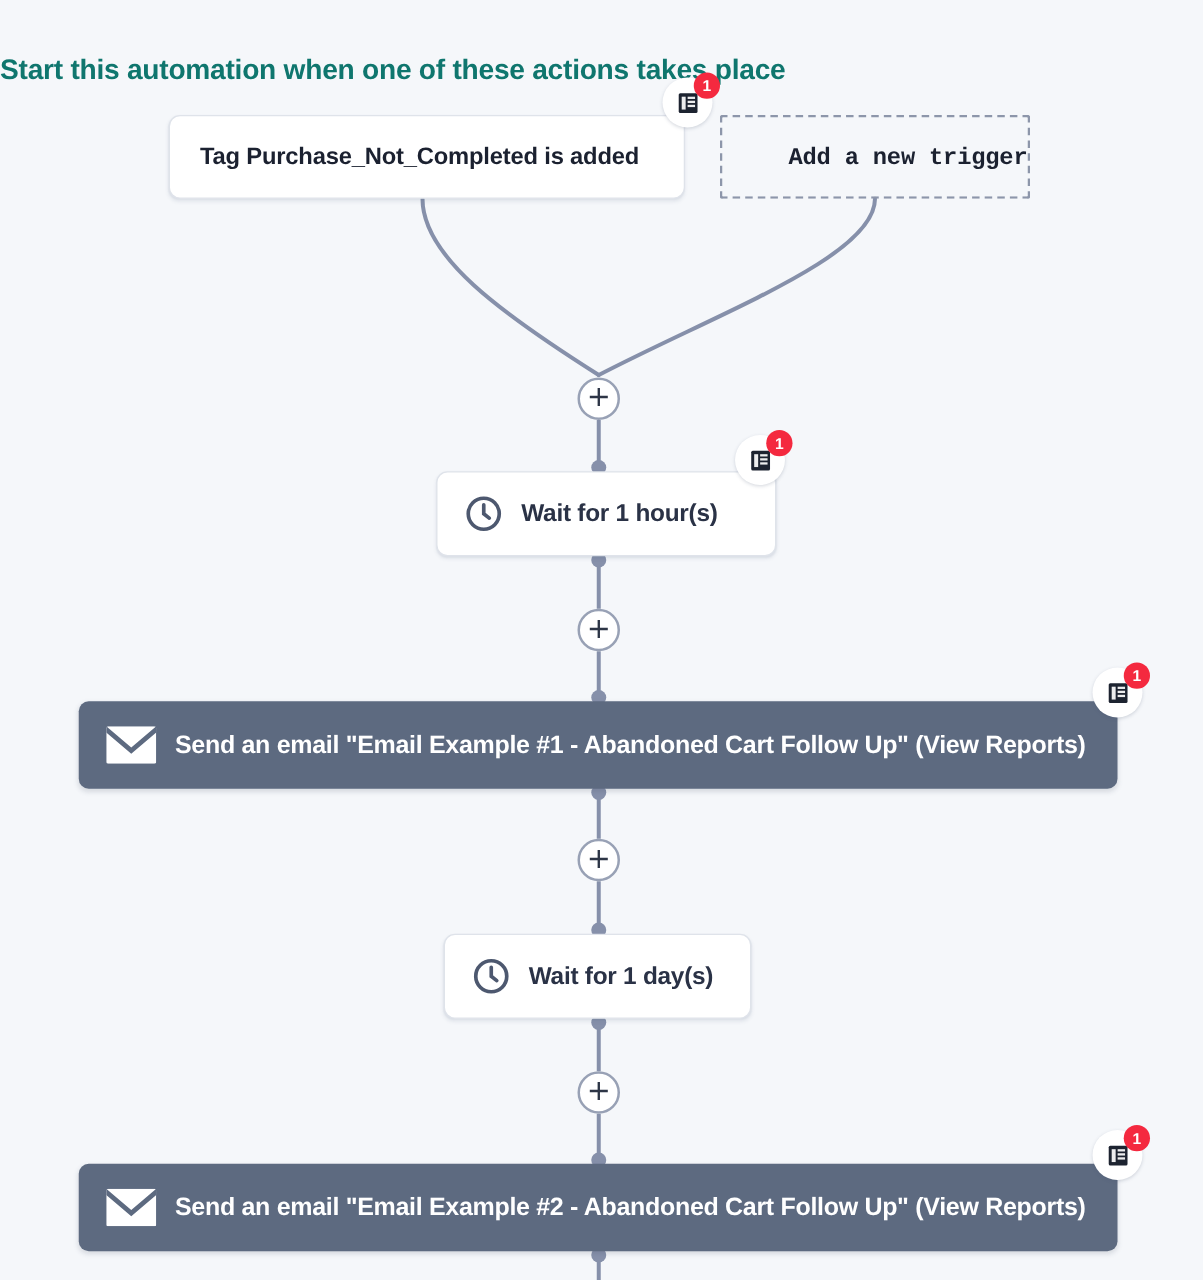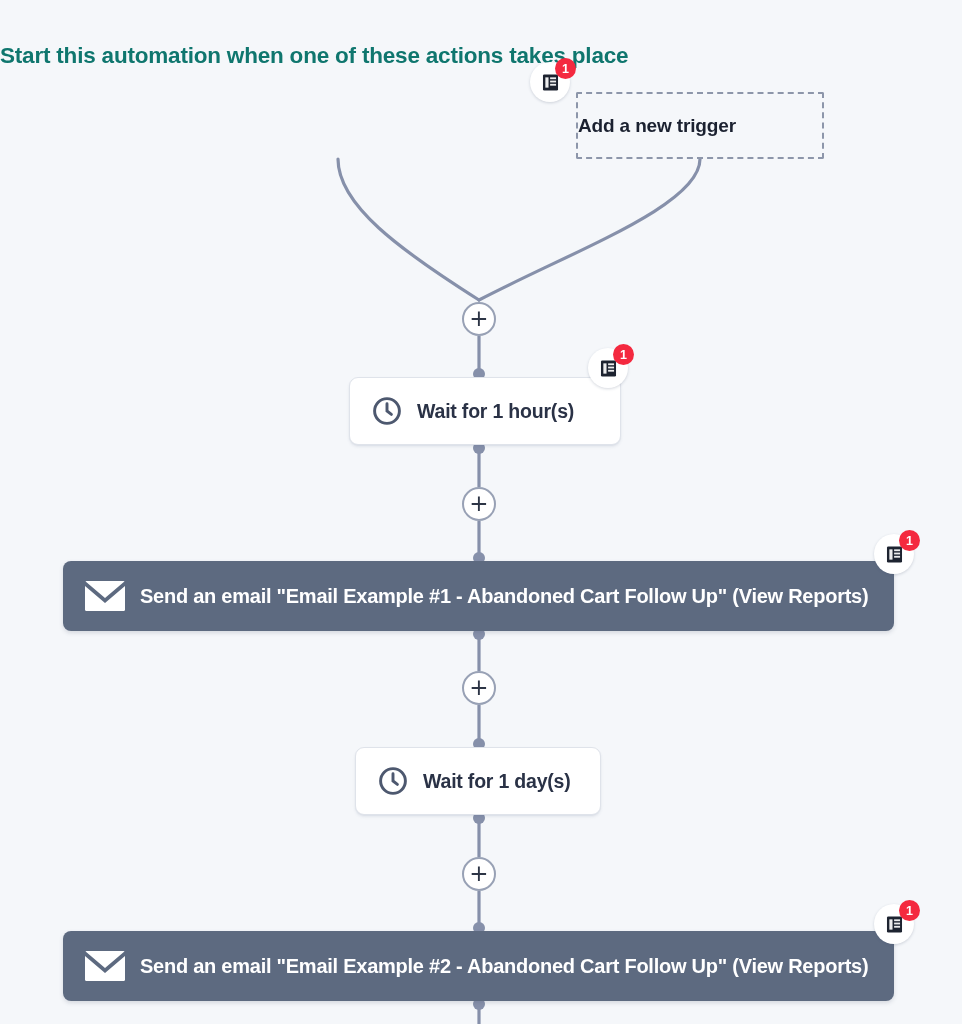--- a/index.html
+++ b/index.html
@@ -64,21 +64,22 @@
     align-items: center;
   }
 
   .card-dashed {
     background: transparent;
     border: 2px dashed #8d96aa;
     border-radius: 2px;
     box-shadow: none;
     display: flex;
     align-items: center;
-    justify-content: flex-start;
+    justify-content: flex-end;
+    font-family: Liberation Mono, monospace;
   }
 
   
   .trigger-a {
     left: 135px; top: 92px;
     width: 413px; height: 67px;
     padding-left: 24px;
   }
   .trigger-a .label {
     font-size: 19px;
@@ -237,20 +238,23 @@
       <circle cx="479" cy="634" r="6"></circle>
       <circle cx="479" cy="744" r="6"></circle>
       <circle cx="479" cy="818" r="6"></circle>
       <circle cx="479" cy="928" r="6"></circle>
       <circle cx="479" cy="1004" r="6"></circle>
     </g>
   </svg>
 
   <div class="flow-title">Start this automation when one of these actions takes place</div>
 
+  <div class="node card trigger-a">
+    <span class="label">Tag Purchase_Not_Completed is added</span>
+  </div>
 
   <div class="node card-dashed trigger-b">
     <span class="label">Add a new trigger</span>
   </div>
 
   <div class="note-badge badge-trigger">
     <svg class="doc-icon" viewBox="0 0 24 24">
       <rect x="2.5" y="2" width="19" height="20" rx="1.6" fill="#1d2330"></rect>
       <rect x="5.5" y="5.5" width="4" height="13" fill="#ffffff" opacity="0.92"></rect>
       <rect x="11.5" y="5.5" width="7.5" height="2.3" fill="#ffffff" opacity="0.92"></rect>

